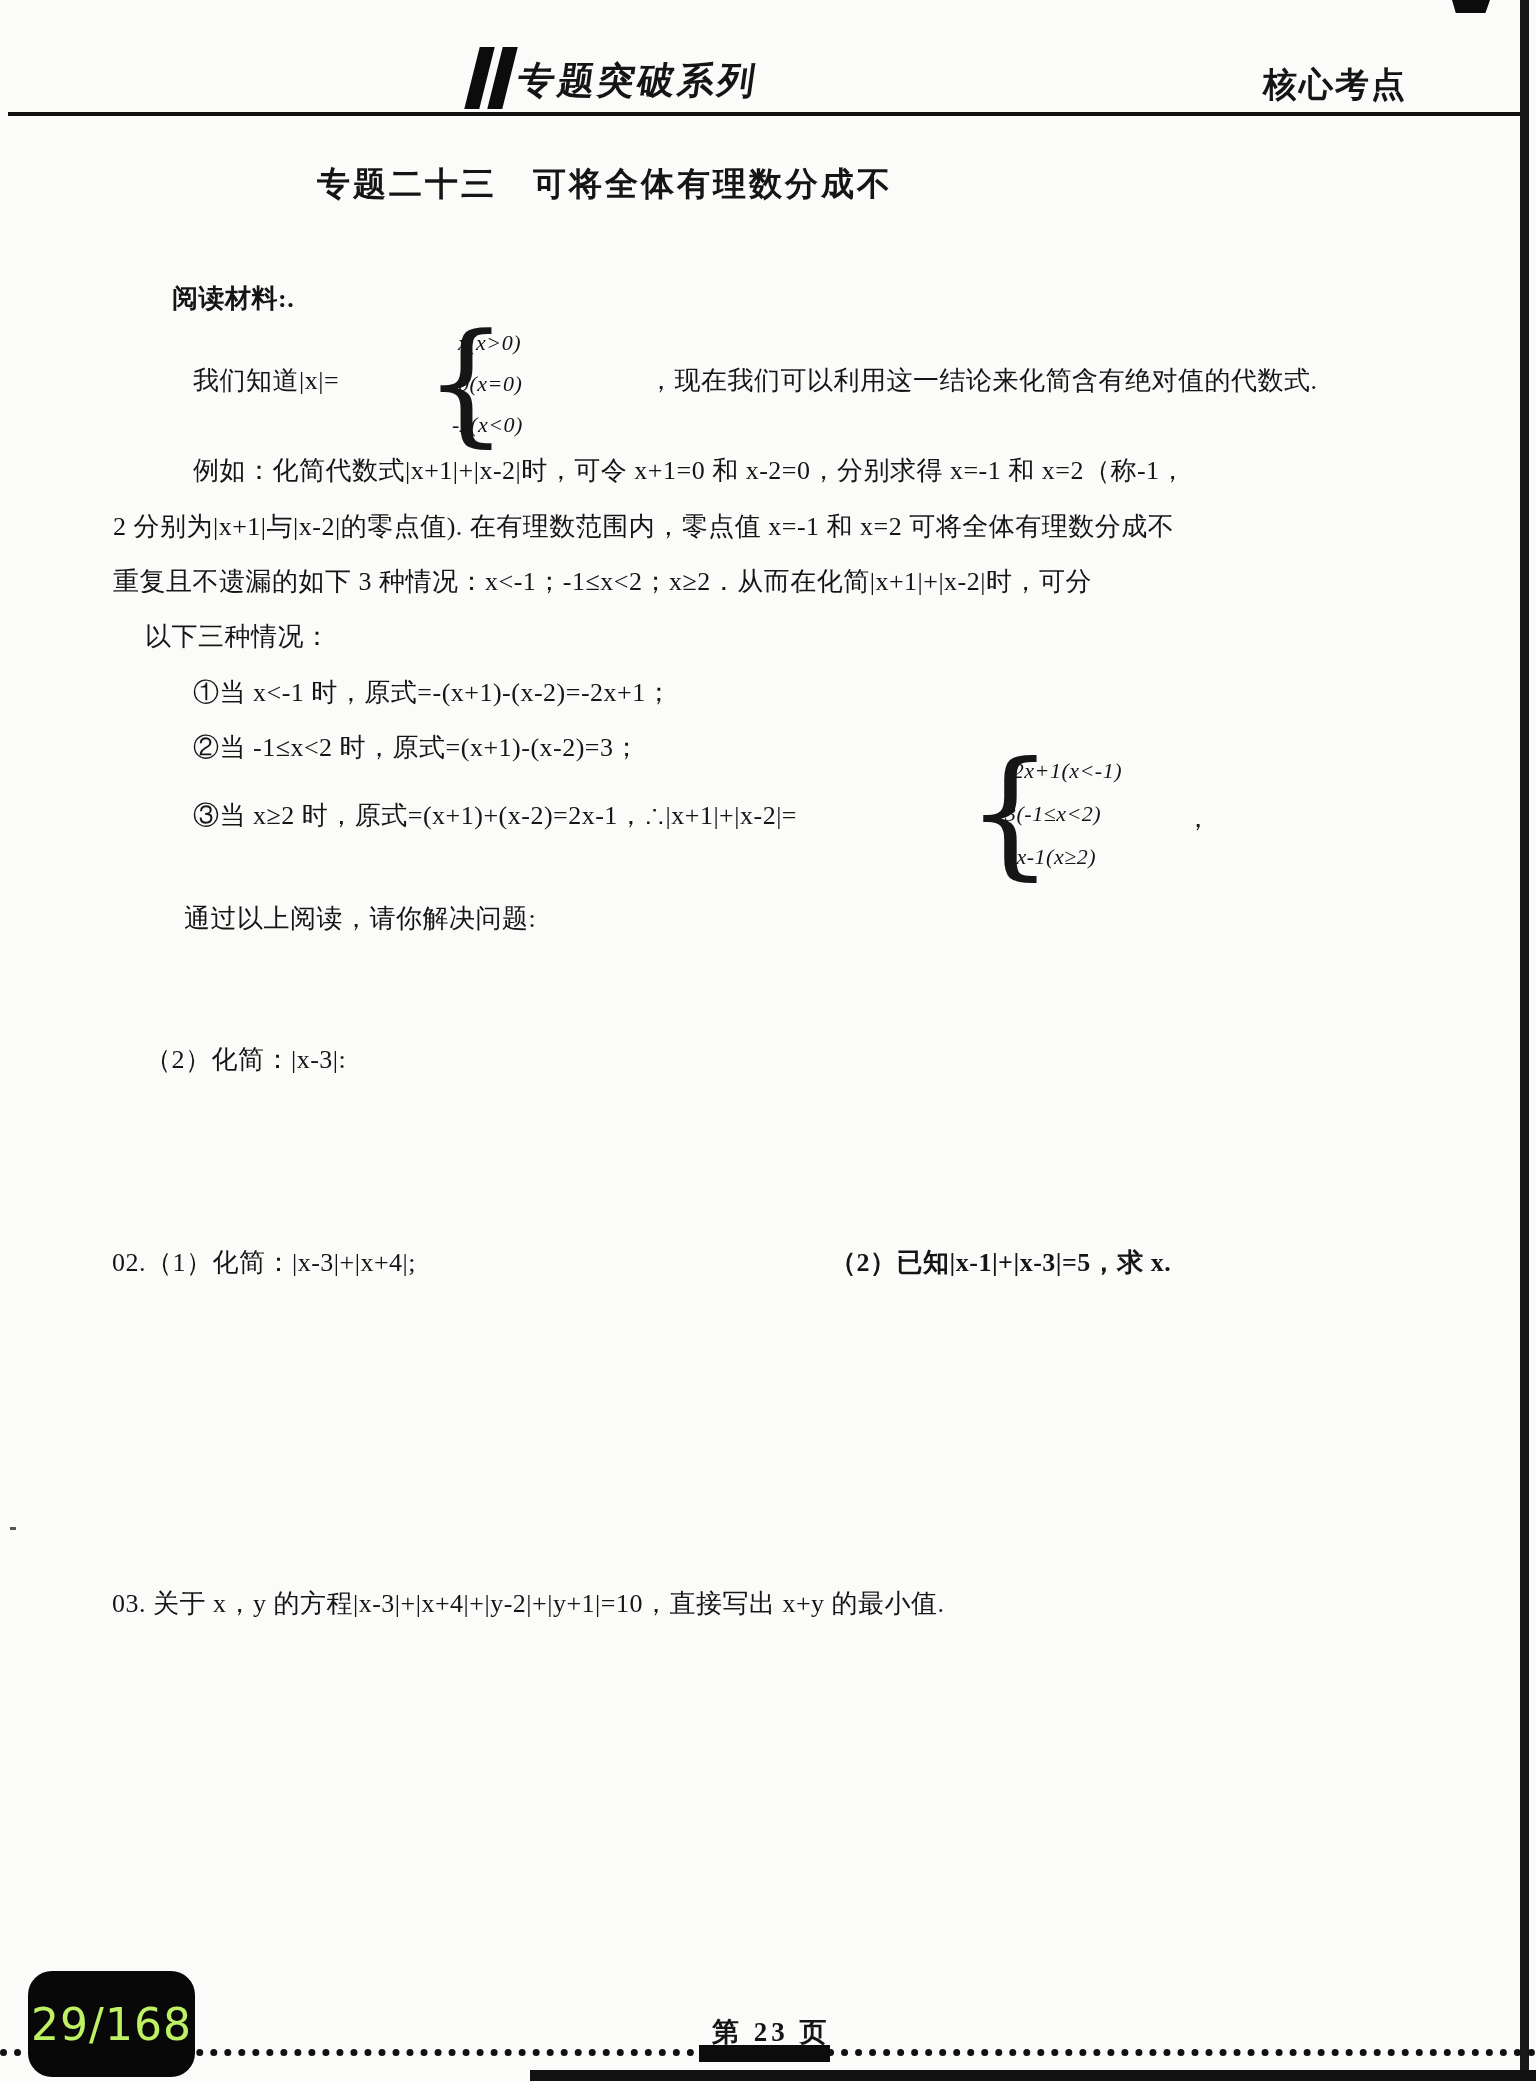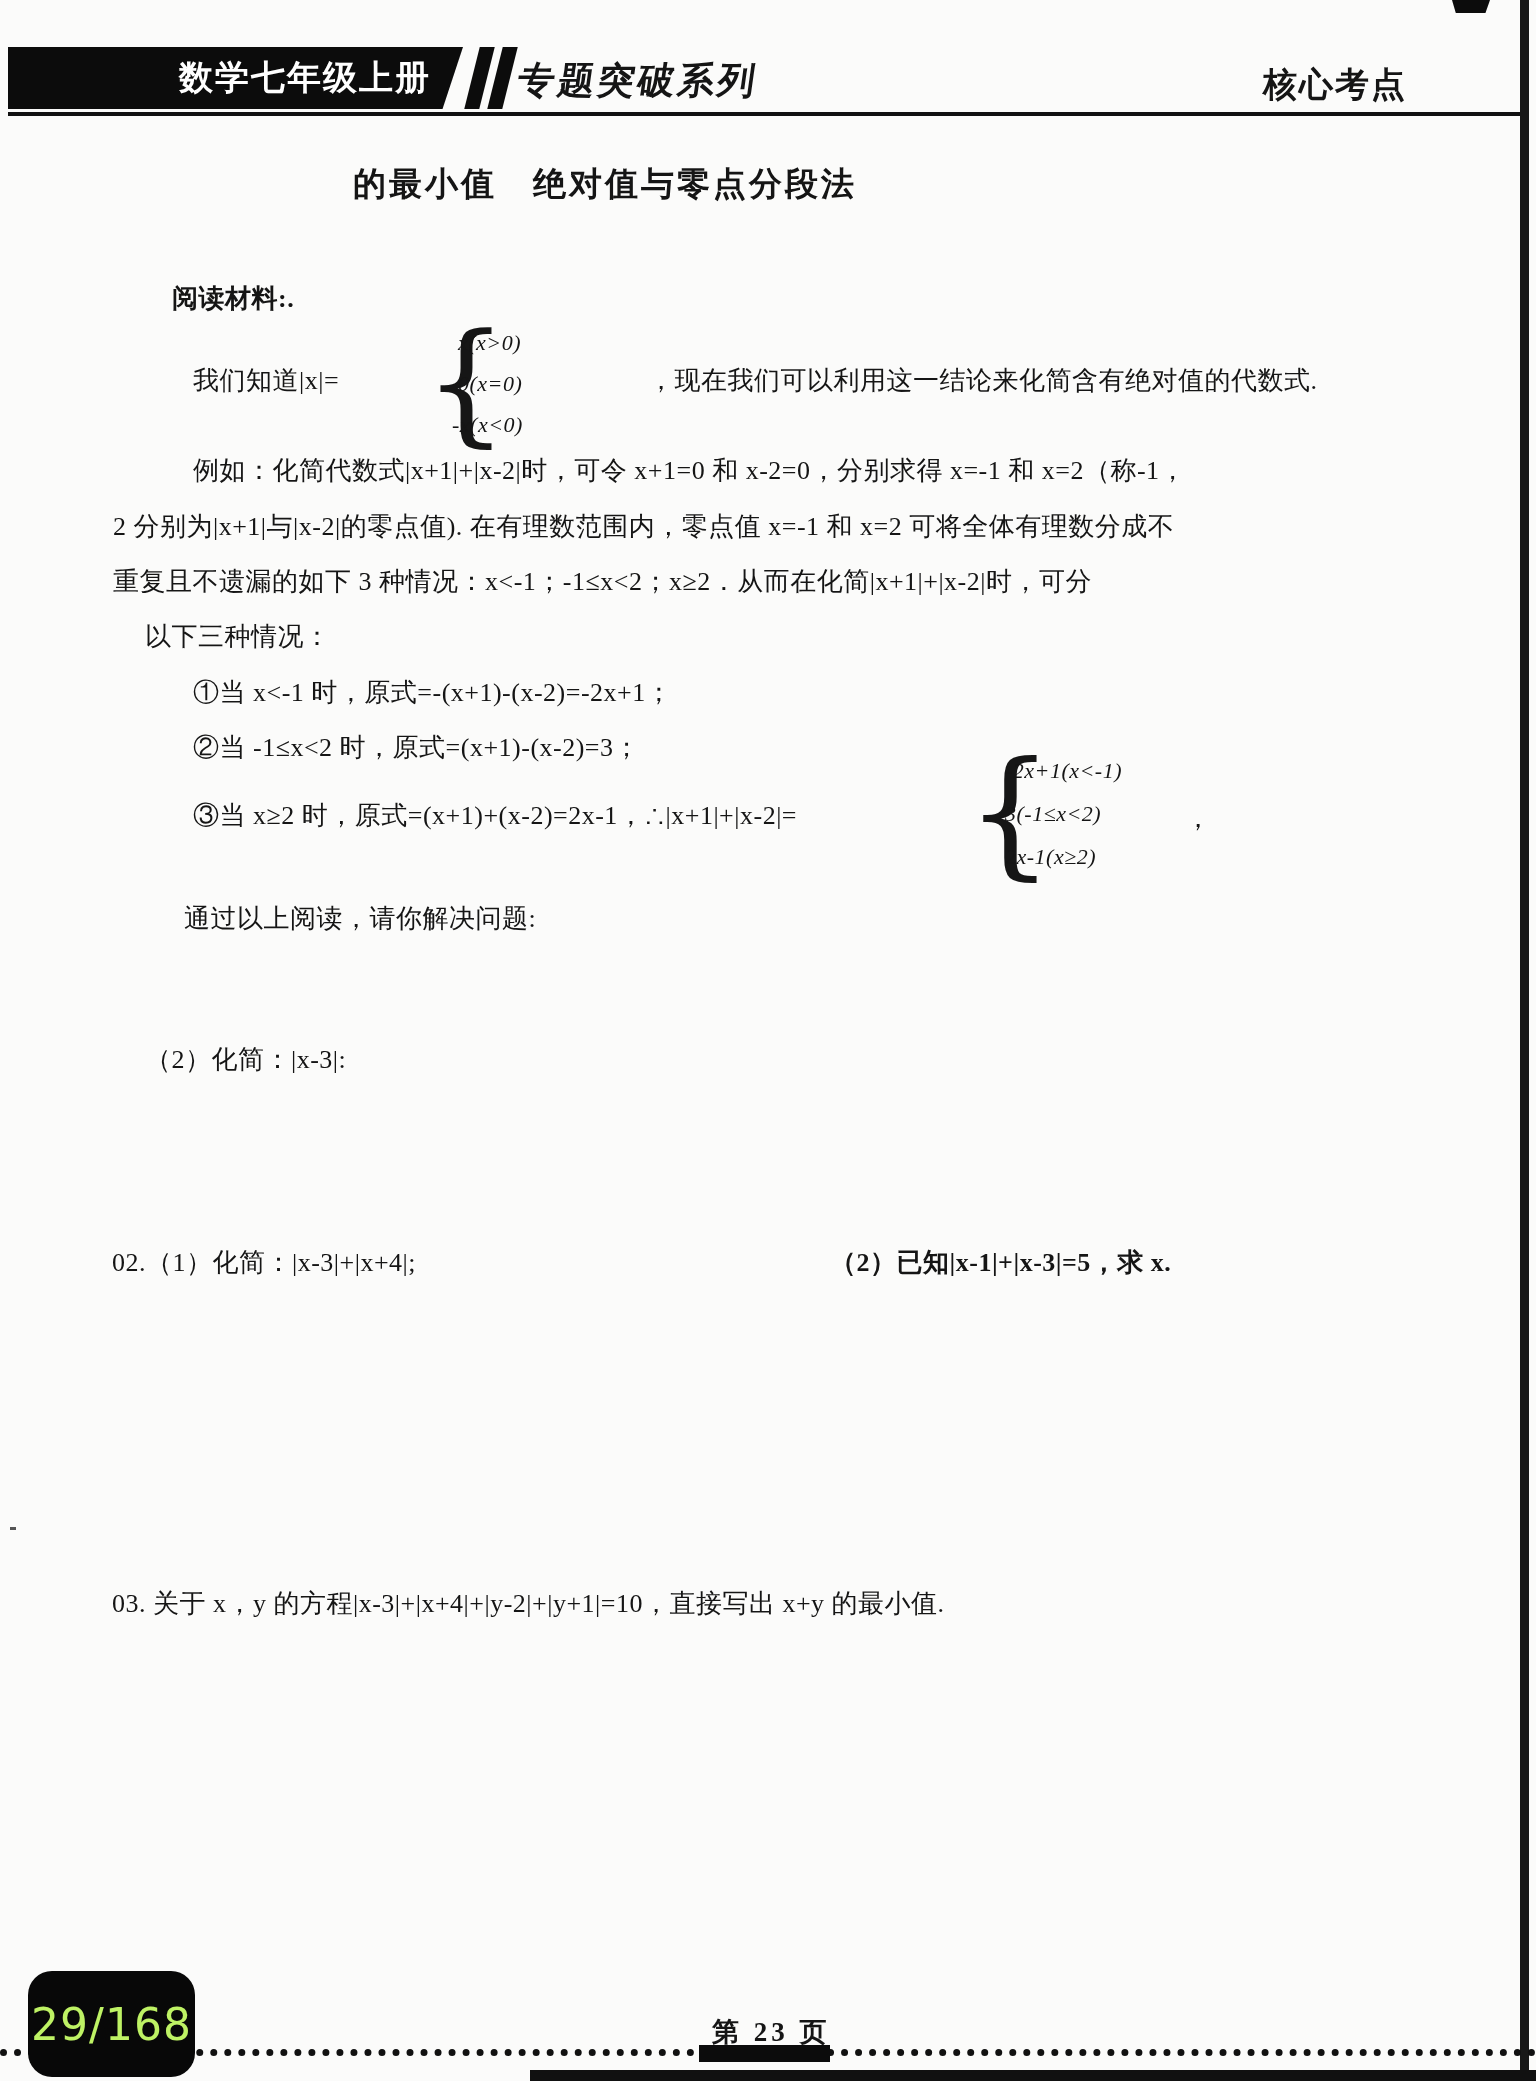--- a/index.html
+++ b/index.html
@@ -71,31 +71,28 @@
     display:flex;align-items:center;justify-content:center;
   }
   #page-indicator span{color:#bef264;font-size:44px;font-family:"DejaVu Sans","Liberation Sans",sans-serif;letter-spacing:1px;}
 </style>
 </head>
 <body>
 
 <div id="page">
 
   <div class="abs" id="corner-mark"></div>
-  <div class="abs" id="header-badge">
-    <span>数学七年级上册</span>
-  </div>
   <div class="abs stripe" id="stripe-1"></div>
   <div class="abs stripe" id="stripe-2"></div>
   <div class="abs" id="header-series">专题突破系列</div>
   <div class="abs" id="header-corner-label">核心考点</div>
   <div class="abs" id="header-rule"></div>
   <div class="abs" id="right-edge-line"></div>
 
-  <div class="abs" id="page-title">的最小值　绝对值与零点分段法</div>
+  <div class="abs" id="page-title">专题二十三　可将全体有理数分成不</div>
 
   <div class="abs body-line" id="reading-label">阅读材料:.</div>
 
   <div class="abs body-line" id="know-prefix">我们知道|x|=</div>
   <div class="abs brace" id="abs-brace">{</div>
   <div class="abs pw-row" id="abs-row-0">x(x&gt;0)</div>
   <div class="abs pw-row" id="abs-row-1">0(x=0)</div>
   <div class="abs pw-row" id="abs-row-2">-x(x&lt;0)</div>
   <div class="abs body-line" id="know-suffix">，现在我们可以利用这一结论来化简含有绝对值的代数式.</div>
 

